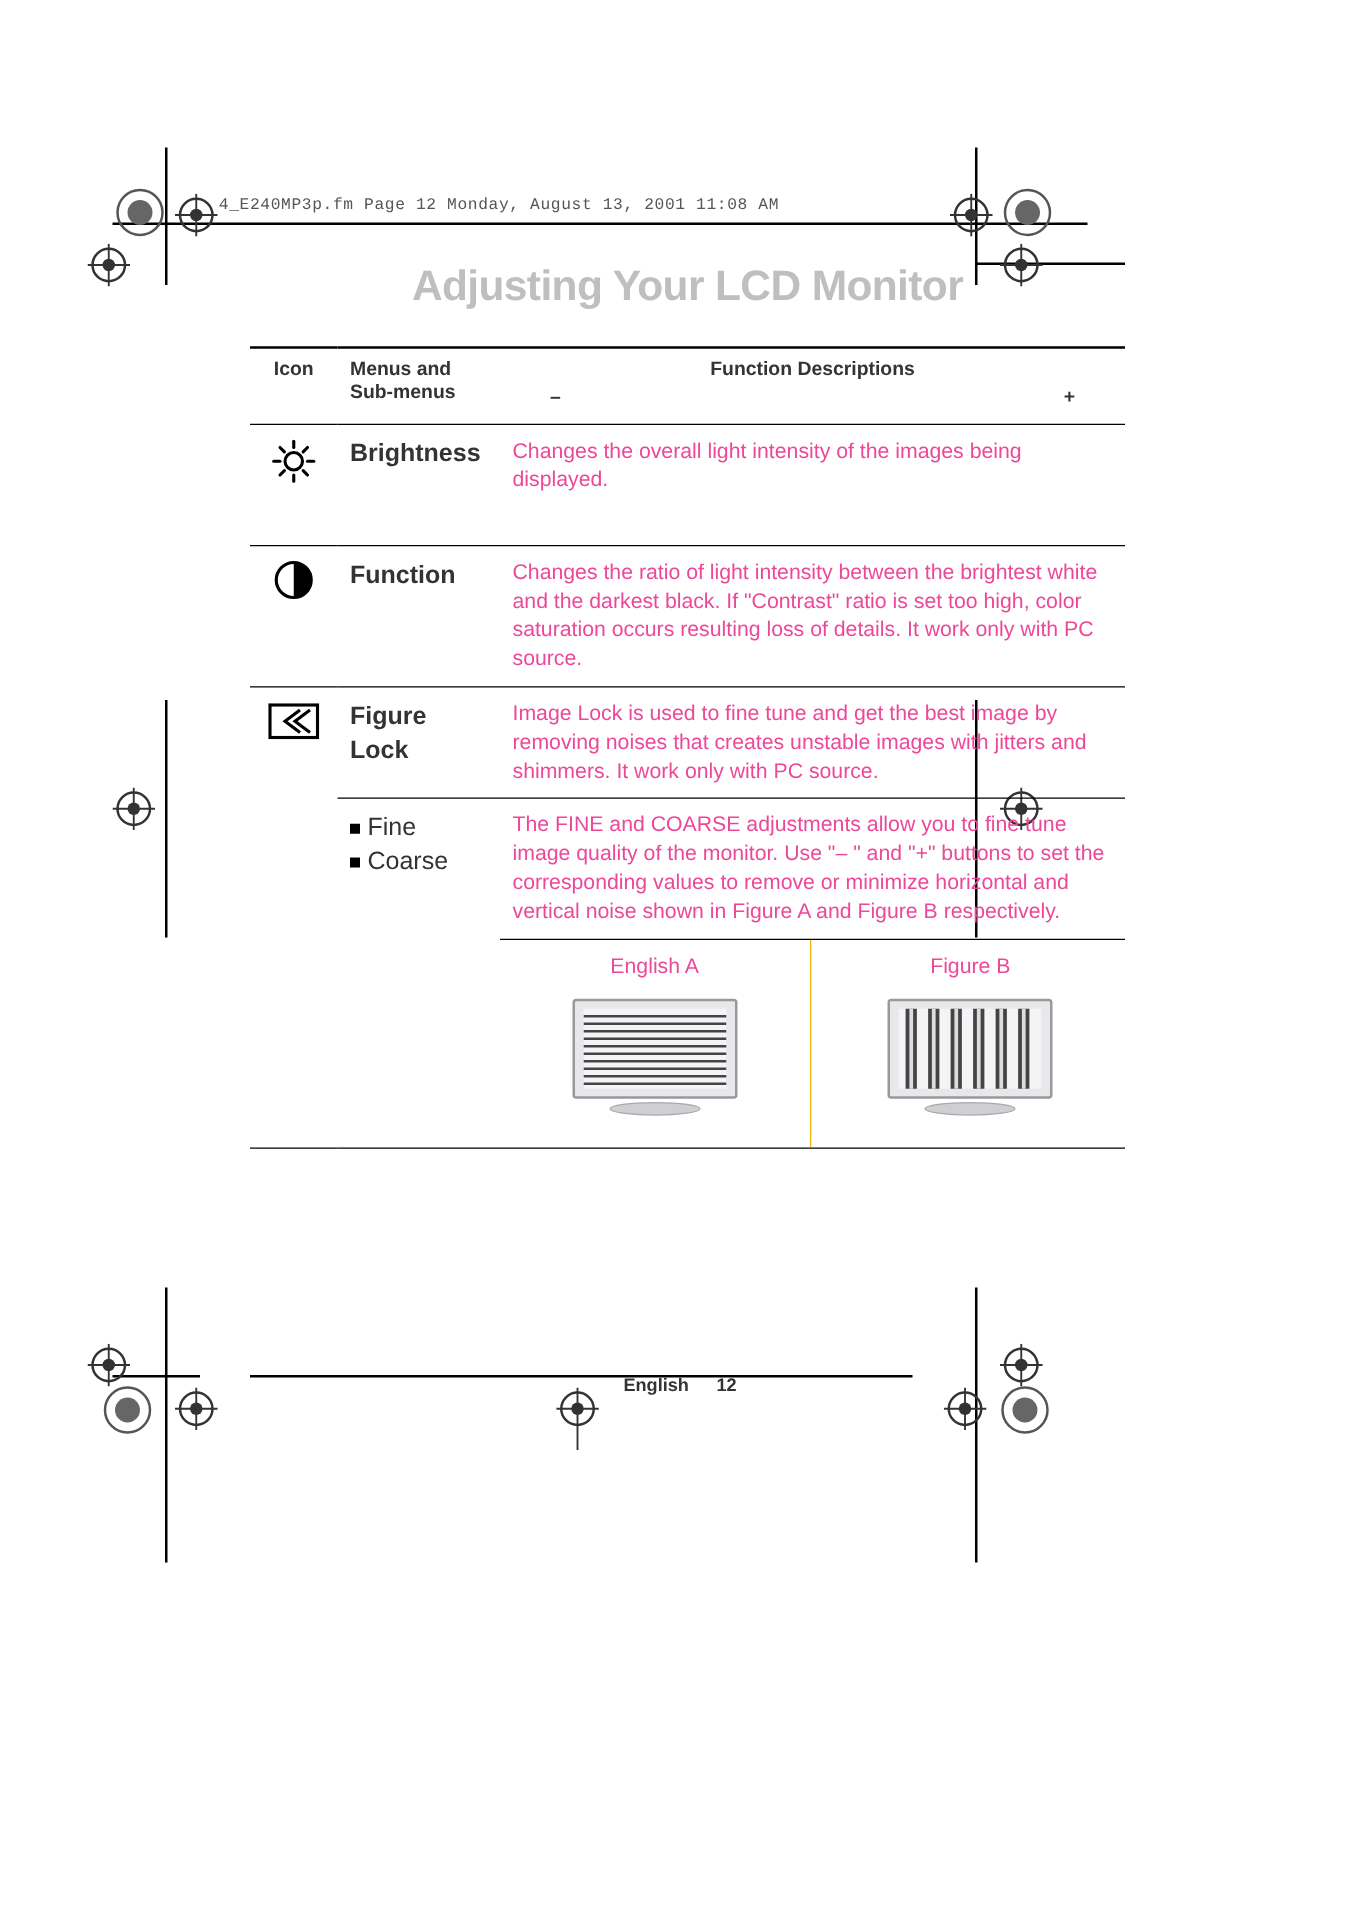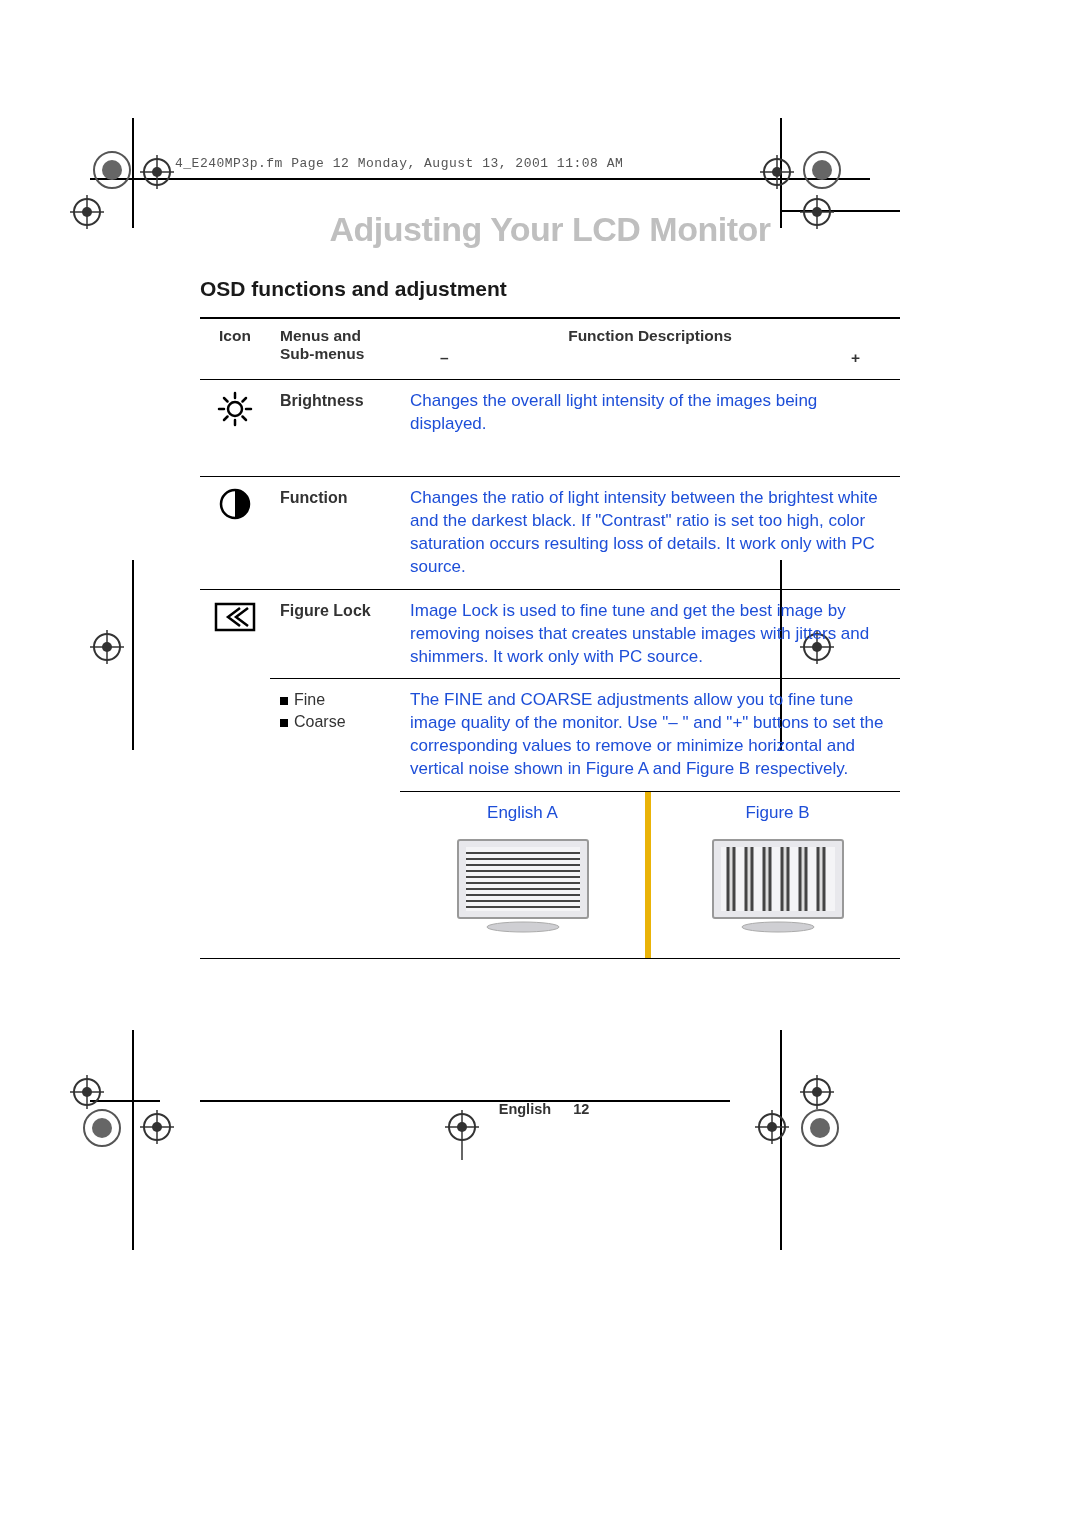--- a/index.html
+++ b/index.html
@@ -69,28 +69,28 @@
   }
   .func-sub { display: flex; justify-content: space-between; padding: 0 30px; font-weight: bold; margin-top:4px; }
   table.screen-controls td {
     padding: 10px 10px;
     border-bottom: 1.2px solid #000;
     vertical-align: top;
     font-family: "Helvetica Neue", Arial, sans-serif;
     line-height: 1.35;
   }
   td.icon-cell { width: 70px; text-align: center; padding-top: 14px; }
-  td.menu-cell { width: 130px; font-weight: bold; font-family: Arial, sans-serif; font-size: 16px; padding-top: 12px;}
+  td.menu-cell { width: 130px; font-weight: bold; font-family: Arial, sans-serif; font-size: 20px; padding-top: 12px;}
   td.menu-cell .sub { font-weight: normal; }
-  td.func-cell { font-size: 17px; color: #1d4ed8; }
+  td.func-cell { font-size: 17px; color: #ec4899; }
   .no-bottom td { border-bottom: none; }
   .bullet { display:inline-block; width:8px; height:8px; background:#000; margin-right:6px; vertical-align: middle; }
   .figures-row { display: flex; border-top: 1px solid #000; }
   .figure-box { flex:1; padding: 10px 8px 16px 8px; text-align:center; }
-  .figure-box + .figure-box { border-left: 6px solid #eab308; padding-left: 12px; }
+  .figure-box + .figure-box { border-left: 1px solid #eab308; padding-left: 12px; }
   .figure-label { font-size: 17px; margin-bottom: 10px; }
   .monitor-svg { width: 150px; height: 100px; }
   .footer {
     position: absolute;
     bottom: 410px;
     left: 4px;
     width: 100%;
     text-align: center;
     font-weight: bold;
     font-size: 14.5px;
@@ -235,21 +235,20 @@
       <circle cx="17" cy="17" r="5" fill="#333"></circle>
       <line x1="17" y1="0" x2="17" y2="34" stroke="#333" stroke-width="1.5"></line>
       <line x1="0" y1="17" x2="34" y2="17" stroke="#333" stroke-width="1.5"></line>
     </svg>
 </div>
 
 <div class="header-line">4_E240MP3p.fm  Page 12  Monday, August 13, 2001  11:08 AM</div>
 
 <div class="page">
   <div class="chapter-title">Adjusting Your LCD Monitor</div>
-  <div class="section-title">OSD functions and adjustment</div>
 
   <table class="screen-controls">
     <thead>
       <tr>
         <th style="text-align:center;">Icon</th>
         <th>Menus and Sub-menus</th>
         <th class="func-head">
           <div>Function Descriptions</div>
           <div class="func-sub">
             <span>–</span>

